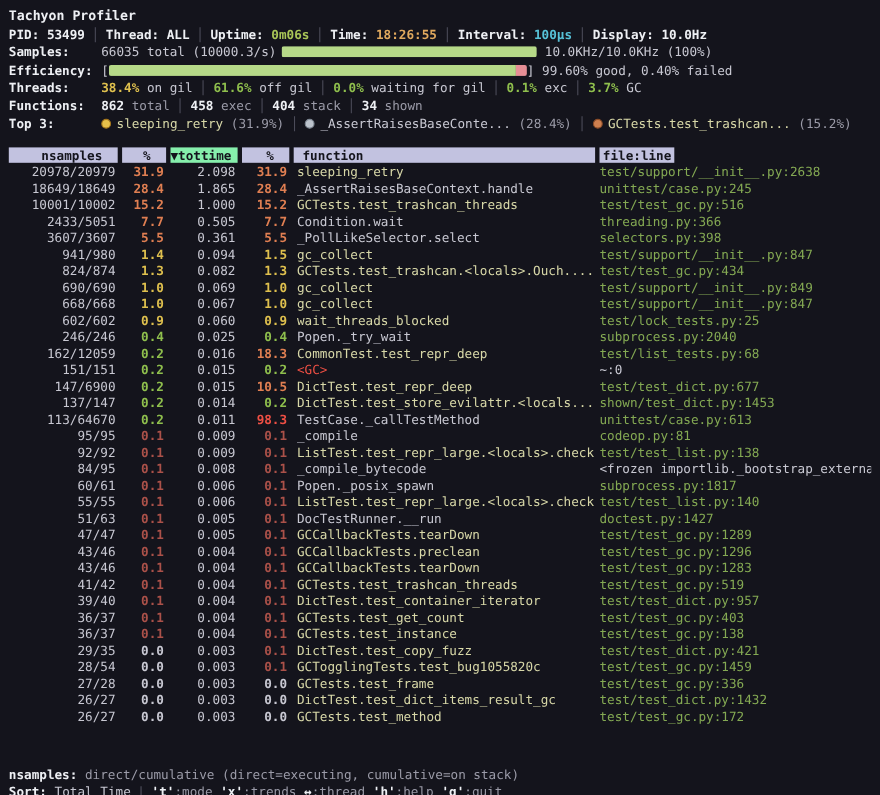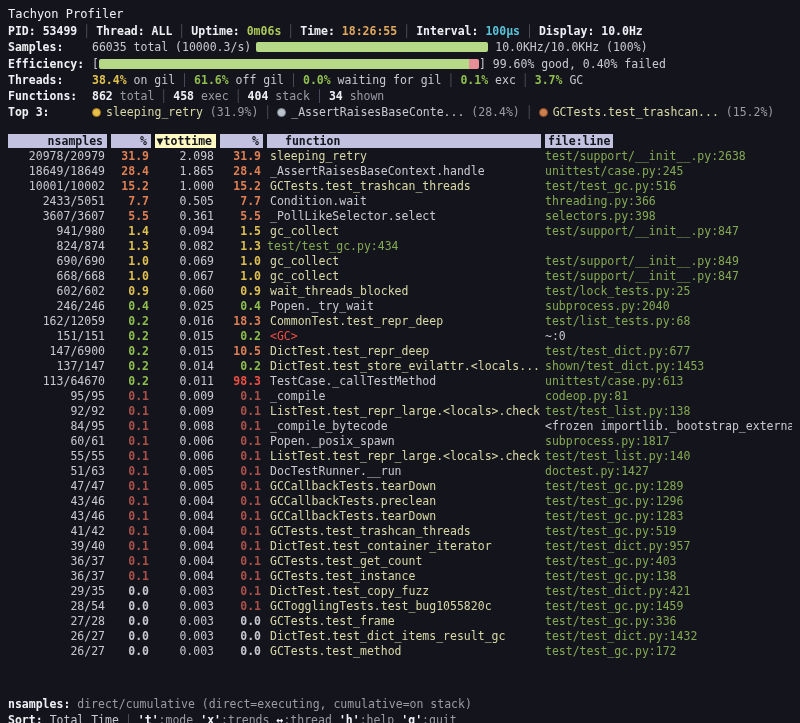--- a/index.html
+++ b/index.html
@@ -1,21 +1,21 @@
 <!DOCTYPE html>
 <html><head>
 <meta charset="utf-8">
 <style>
 *{margin:0;padding:0;box-sizing:border-box}
 html,body{width:800px;height:723px;background:#14141c;overflow:hidden}
 body{font-family:"DejaVu Sans Mono",monospace;font-size:11.5px;color:#c8c8d2}
 .screen{width:100%;height:100%;padding:6px 8px 0 8px}
 .line{height:16.3px;line-height:16.3px;white-space:nowrap}
 .line span{white-space:pre}
-.title{font-weight:normal;color:#eef0f4;font-size:12px;height:17px;line-height:17px}
+.title{font-weight:bold;color:#eef0f4;font-size:12px;height:17px;line-height:17px}
 .b{font-weight:bold}
 .lblw{display:inline-block;width:84px;font-weight:bold;color:#eef0f4}
 .slbl{color:#eef0f4}
 .sep{color:#50505e;margin:0 6px}
 .bar{display:inline-block;height:10px;background:#23232e;border-radius:2px;overflow:hidden;vertical-align:-1px;font-size:0;margin:0 7px 0 5px}
 .bar-samples{width:232px}
 .bar-eff{width:380px;margin:0}
 .fill{display:inline-block;height:100%}
 .fill.good{background:#b6d988}
 .fill.bad{background:#e78f96}
@@ -24,23 +24,23 @@
 .c-amber{color:#e0a95e}.c-cyan{color:#57c2d8}.c-fy{color:#d8d8a8}.c-fg{color:#84a953}.c-gray{color:#9b9ba8}
 .medal{display:inline-block;width:9px;height:9px;border-radius:50%;margin-right:5px;vertical-align:-1px}
 .m-gold{background:#e7c04a;border:1px solid #a5761c}
 .m-silver{background:#bcc3cc;border:1px solid #7e8792}
 .m-bronze{background:#cd7f4f;border:1px solid #8a4c28}
 .table{margin-top:13px}
 .thead,.trow{display:grid;grid-template-columns:99px 44px 65px 47px 278px 1fr}
 .thead{height:15px;line-height:14px}
 .hbg{display:block;font-style:normal;background:#c2c2e0;color:#14141c;font-weight:bold;margin-left:4px}
 .hcell:first-child .hbg{margin-left:0}
-.hbg.num{text-align:right;padding-right:4px}
-.hbg.sort{background:#fef9c3}
-.hbg.fnh{padding-left:18px}
+.hbg.num{text-align:right;padding-right:14px}
+.hbg.sort{background:#86efac}
+.hbg.fnh{padding-left:8px}
 .hbg.inline{display:inline-block;padding:0 3px}
 .tbody .trow{height:15px;line-height:15px}
 .trow span{white-space:pre;overflow:hidden}
 .num{text-align:right;padding-right:2px}
 .fncell{padding-left:7px}
 .flcell{padding-left:4px}
 .footer{margin-top:37px}
 .fline{height:16.5px;line-height:16.5px;white-space:nowrap}
 .fline span{white-space:pre}
 .key{color:#eef0f4;font-weight:bold}
@@ -132,20 +132,21 @@
           <span class="num c-w">0.094</span>
           <span class="num b c-y">1.5</span>
           <span class="fncell c-fy">gc_collect</span>
           <span class="flcell c-fg">test/support/__init__.py:847</span>
         </div>
         <div class="trow">
           <span class="num c-w">824/874</span>
           <span class="num b c-y">1.3</span>
           <span class="num c-w">0.082</span>
           <span class="num b c-y">1.3</span>
+          <span class="fncell c-fy">GCTests.test_trashcan.&lt;locals&gt;.Ouch....</span>
           <span class="flcell c-fg">test/test_gc.py:434</span>
         </div>
         <div class="trow">
           <span class="num c-w">690/690</span>
           <span class="num b c-y">1.0</span>
           <span class="num c-w">0.069</span>
           <span class="num b c-y">1.0</span>
           <span class="fncell c-fy">gc_collect</span>
           <span class="flcell c-fg">test/support/__init__.py:849</span>
         </div>

